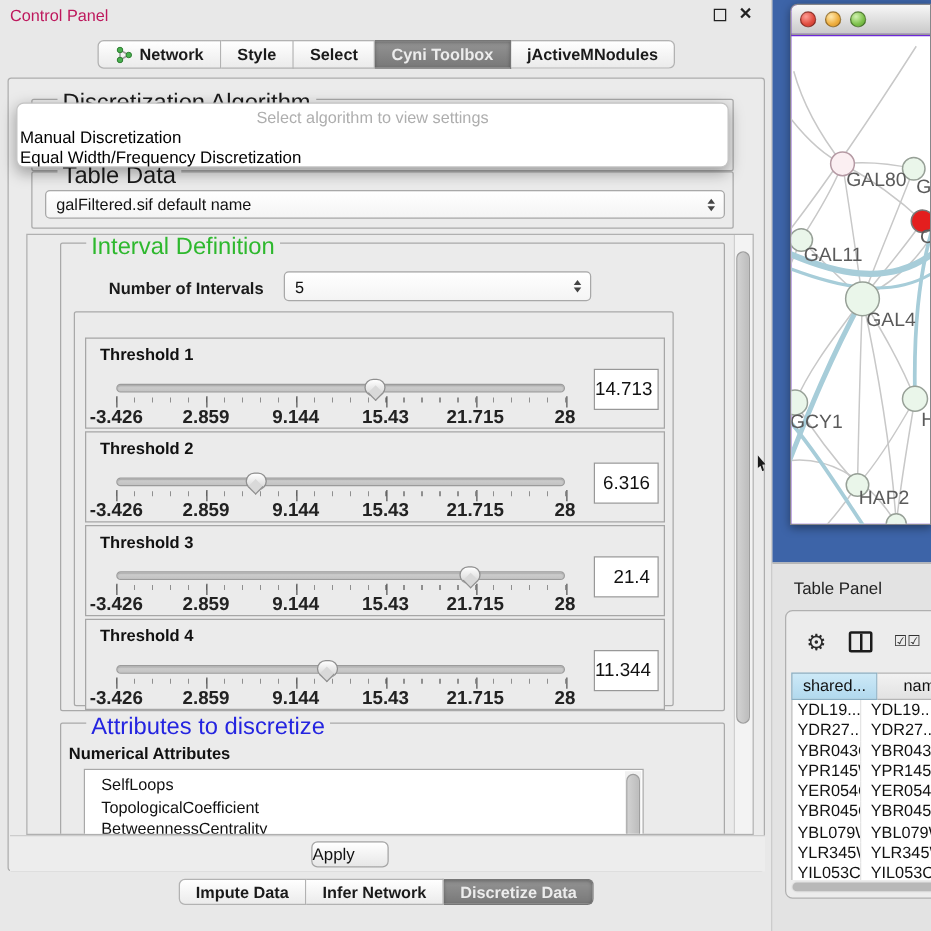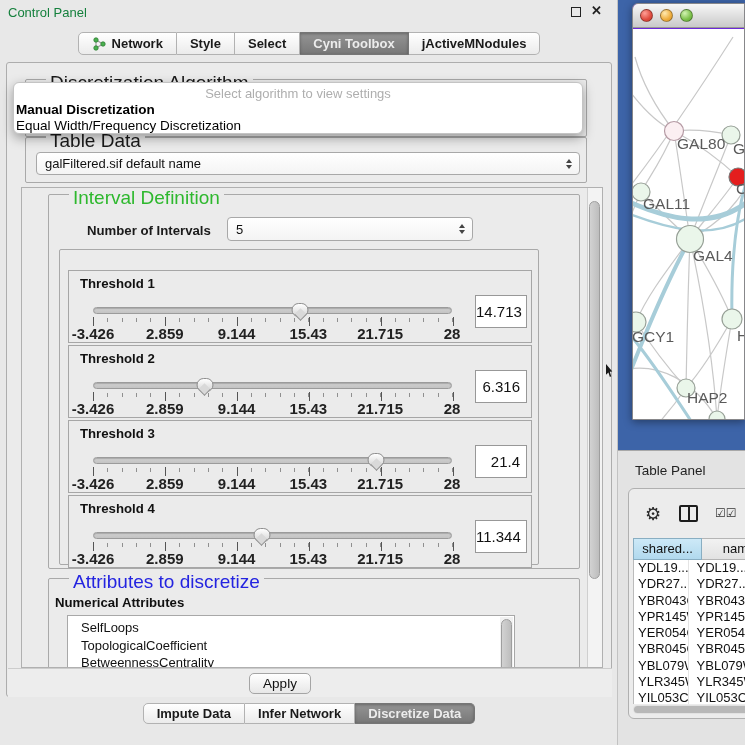--- a/index.html
+++ b/index.html
@@ -3,21 +3,21 @@
 <meta charset="utf-8">
 <style>
   html,body{margin:0;padding:0;}
   *{box-sizing:border-box;}
   body{font-family:"Liberation Sans", sans-serif;}
   .screen{position:relative;width:745px;height:745px;background:#e6e6e6;overflow:hidden;font-size:13px;color:#1a1a1a;}
 
   
   .control-panel{position:absolute;left:0;top:0;width:618px;height:745px;background:#e8e8e8;border-right:1px solid #c2c2c2;}
   .cp-titlebar{position:absolute;left:0;top:0;width:100%;height:26px;}
-  .cp-title{position:absolute;left:8px;top:5px;font-size:13px;color:#15803d;text-align:center;}
+  .cp-title{position:absolute;left:8px;top:5px;font-size:13px;color:#be185d;text-align:center;}
   .float-btn{position:absolute;left:571px;top:7px;width:10px;height:10px;border:1.5px solid #222;background:transparent;}
   .close-btn{position:absolute;left:591px;top:3px;font-size:13px;font-weight:bold;color:#222;}
 
   .top-tabs{position:absolute;top:32px;left:0;width:618px;display:flex;justify-content:center;}
   .bottom-tabs{position:absolute;top:703px;left:0;width:618px;display:flex;justify-content:center;}
   .seg-tab{height:23px;line-height:21px;padding:0 13px;font-size:13px;font-weight:bold;background:linear-gradient(#ffffff,#ebebeb);border:1px solid #b2b2b2;border-left:none;color:#1a1a1a;display:flex;align-items:center;gap:5px;}
   .seg-tab:first-child{border-left:1px solid #b2b2b2;border-radius:5px 0 0 5px;}
   .seg-tab:last-child{border-radius:0 5px 5px 0;}
   .seg-tab.sel{background:linear-gradient(#949494,#787878);color:#ececec;border-color:#767676;box-shadow:inset 0 1px 3px rgba(0,0,0,.3);}
 
@@ -32,21 +32,21 @@
   .combo .arrows{position:absolute;right:7px;top:50%;transform:translateY(-50%);display:flex;flex-direction:column;gap:2px;}
   .arrows i{display:block;width:0;height:0;border-left:3.5px solid transparent;border-right:3.5px solid transparent;}
   .arrows .up{border-bottom:4px solid #444;}
   .arrows .down{border-top:4px solid #444;}
   .focusring{box-shadow:0 0 0 3px #78aede;border-color:#6b9dc8;}
 
   
   .popup{position:absolute;left:13px;top:82px;width:570px;height:52px;background:#fff;border:1px solid #c4c4c4;border-radius:6px;box-shadow:0 4px 12px rgba(0,0,0,.35);z-index:40;padding-top:2px;}
   .pprompt{text-align:center;color:#aeaeae;font-size:13px;height:17px;line-height:17px;}
   .popt{font-size:13.5px;height:16px;line-height:16px;padding-left:2px;color:#000;white-space:nowrap;}
-  .popt.bold{font-weight:bold;}
+  .popt.bold{font-weight:normal;}
 
   
   .viewport{position:absolute;left:14px;top:124px;width:582px;height:481px;border:1px solid #b0b0b0;background:#ebebeb;overflow:hidden;}
   .vscroll{position:absolute;right:0;top:0;bottom:0;width:15px;background:#f3f3f3;border-left:1px solid #cfcfcf;}
   .sthumb{position:absolute;background:linear-gradient(90deg,#d2d2d2,#bdbdbd);border:1px solid #9e9e9e;border-radius:6px;}
 
   
   .thresh-box{position:absolute;left:8px;width:464px;height:73px;background:#ebebeb;border:1px solid #a6a6a6;}
   .tlabel{position:absolute;left:11px;top:5px;font-size:13.2px;font-weight:bold;color:#111;}
   .track{position:absolute;left:24px;top:36px;width:359px;height:7px;border-radius:4px;background:linear-gradient(#d0d0d0,#c3c3c3);border:1px solid #9b9b9b;box-shadow:inset 0 1px 1px rgba(0,0,0,.18);}
@@ -59,21 +59,21 @@
   .tlab{position:absolute;transform:translateX(-50%);font-size:15px;font-weight:bold;color:#222;white-space:nowrap;top:1px;}
   .vbox{position:absolute;right:4px;top:24px;width:52px;height:33px;background:#fff;border:1px solid #989898;font-size:15px;line-height:31px;text-align:right;padding-right:6px;color:#111;}
 
   
   .attr-heading{position:absolute;left:6px;top:16px;font-size:13.2px;font-weight:bold;color:#111;}
   .listbox{position:absolute;left:18px;top:36px;width:448px;height:260px;background:#fff;border:1px solid #a8a8a8;}
   .attr-item{font-size:13px;line-height:17.5px;padding-left:13px;color:#111;white-space:nowrap;}
   .list-scroll{position:absolute;right:1px;top:1px;width:13px;bottom:1px;background:#f1f1f1;}
 
   .apply-bar{position:absolute;left:1px;top:605px;width:604px;height:29px;background:#ededed;border-top:1px solid #cccccc;}
-  .apply-btn{position:absolute;left:241px;top:4px;width:62px;height:21px;background:linear-gradient(#ffffff,#e7e7e7);border:1px solid #a5a5a5;border-radius:5px;font-size:13.5px;text-align:center;line-height:19px;color:#111;}
+  .apply-btn{position:absolute;left:241px;top:4px;width:62px;height:21px;background:linear-gradient(#ffffff,#e7e7e7);border:1px solid #a5a5a5;border-radius:5px;font-size:13.5px;line-height:19px;color:#111;}
 
   
   .desktop{position:absolute;left:618px;top:0;width:127px;height:450px;background:#3d64a8;}
   .net-window{position:absolute;left:14px;top:3px;width:113px;height:417px;background:#6d28d9;border:1px solid #87878a;border-radius:6px 0 0 0;overflow:hidden;box-shadow:0 2px 8px rgba(0,0,0,.4);}
   .net-titlebar{position:absolute;left:0;top:0;width:100%;height:24px;background:linear-gradient(#f7f7f7,#c9c9c9);border-bottom:1px solid #979797;display:flex;align-items:center;padding-left:7px;gap:7px;}
   .light{width:13px;height:13px;border-radius:50%;border:1px solid rgba(0,0,0,.35);}
   .light.red{background:radial-gradient(circle at 35% 30%, #ff9f96, #df4b3e 60%, #c03a2e);}
   .light.yellow{background:radial-gradient(circle at 35% 30%, #ffe9b0, #eead3c 60%, #cf8f2e);}
   .light.green{background:radial-gradient(circle at 35% 30%, #d2f3b2, #7cc04a 60%, #5fa236);}
   .net-canvas{position:absolute;left:0;top:25px;width:113px;height:392px;background:#fff;}

